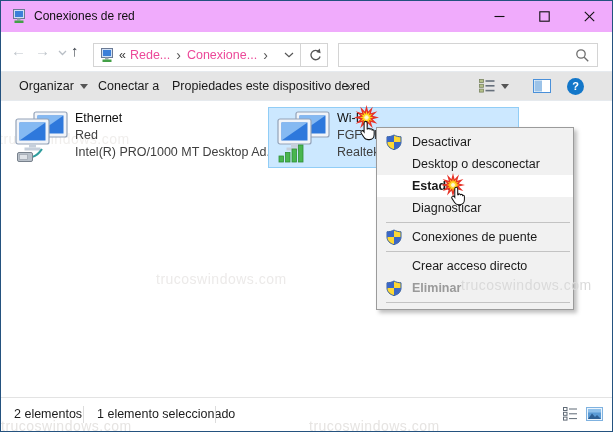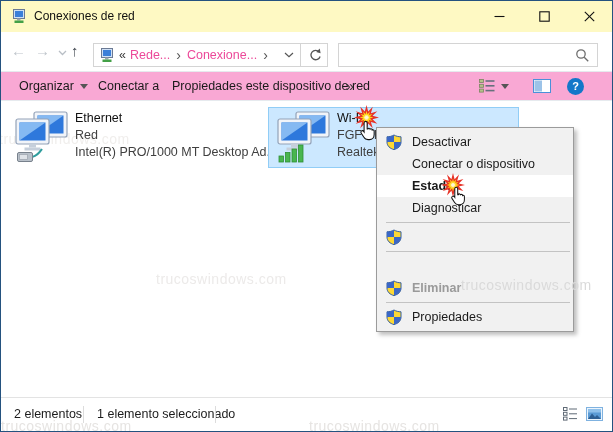--- a/index.html
+++ b/index.html
@@ -1,19 +1,19 @@
 <!DOCTYPE html>
 <html><head>
 <meta charset="utf-8">
 <style>
   html,body{margin:0;padding:0;background:#fff;}
   .window{position:relative;width:613px;height:432px;box-sizing:border-box;border:1px solid #24527f;
           background:#fff;font-family:"Liberation Sans","DejaVu Sans",sans-serif;overflow:hidden;}
   
-  .titlebar{position:absolute;top:0;left:0;right:0;height:31px;background:#fef9c3;}
+  .titlebar{position:absolute;top:0;left:0;right:0;height:31px;background:#f0abfc;}
   .app-icon{position:absolute;left:9px;top:7px;width:16px;height:16px;}
   .title{position:absolute;left:33px;top:8px;font-size:12px;color:#101010;white-space:nowrap;}
   .win-controls{position:absolute;right:0;top:0;height:31px;display:flex;}
   .win-btn{width:45px;height:31px;display:flex;align-items:center;justify-content:center;}
   
   .navbar{position:absolute;top:31px;left:0;right:0;height:39px;background:#fff;}
   .nav-glyph{position:absolute;top:11px;font-size:15px;line-height:16px;}
   .nav-back{left:10px;color:#bfc5cb;}
   .nav-fwd{left:34px;color:#bfc5cb;}
   .nav-chev{position:absolute;left:57px;top:18px;}
@@ -24,21 +24,21 @@
   .crumb-prefix{font-size:12.5px;color:#333;margin-right:4px;}
   .crumb{font-size:12.5px;color:#ec4899;white-space:nowrap;}
   .crumb-sep{font-size:14px;color:#555;margin:0 6px;}
   .addr-chevron{margin-left:auto;margin-right:6px;}
   .refresh-btn{position:absolute;left:299px;top:11px;width:28px;height:24px;box-sizing:border-box;
                border:1px solid #d4d4d4;background:#fff;display:flex;align-items:center;justify-content:center;}
   .search-box{position:absolute;left:337px;top:11px;width:260px;height:24px;box-sizing:border-box;
               border:1px solid #d4d4d4;background:#fff;}
   .search-ico{position:absolute;right:7px;top:4px;}
   
-  .commandbar{position:absolute;top:70px;left:0;right:0;height:30px;box-sizing:border-box;background:#f9a8d4;
+  .commandbar{position:absolute;top:70px;left:0;right:0;height:30px;box-sizing:border-box;background:#e5e5e5;
               border-top:1px solid #e6eaee;border-bottom:1px solid #e6eaee;}
   .cmd-item{position:absolute;top:0;height:28px;line-height:28px;font-size:12.5px;color:#1a1a1a;white-space:nowrap;}
   .tri-down{display:inline-block;width:0;height:0;border-left:4px solid transparent;border-right:4px solid transparent;
             border-top:5px solid #555;margin-left:6px;vertical-align:middle;}
   .cmd-ico{position:absolute;top:0;height:28px;display:flex;align-items:center;}
   .help-circle{width:17px;height:17px;border-radius:50%;background:#1377c9;color:#fff;font-size:11px;font-weight:bold;
                display:flex;align-items:center;justify-content:center;}
   
   .content{position:absolute;top:100px;left:0;right:0;bottom:33px;background:#fff;}
   .watermark{position:absolute;font-size:14px;color:#eceae9;white-space:nowrap;z-index:0;letter-spacing:0.5px;}
@@ -251,59 +251,53 @@
       <div class="menu-item">
         <span class="mi-icon">
             <svg width="16" height="16" viewBox="0 0 16 16">
               <use href="#uac-shield"></use>
             </svg>
           </span>
         <span class="mi-label">Desactivar</span>
       </div>
       <div class="menu-item">
         <span class="mi-icon"></span>
-        <span class="mi-label">Conectar o dispositivo</span>
+        <span class="mi-label">Desktop o desconectar</span>
       </div>
       <div class="menu-item hl bold">
         <span class="mi-icon"></span>
         <span class="mi-label">Estado</span>
       </div>
       <div class="menu-item">
         <span class="mi-icon"></span>
         <span class="mi-label">Diagnosticar</span>
       </div>
       <div class="menu-sep"></div>
       <div class="menu-item">
         <span class="mi-icon">
             <svg width="16" height="16" viewBox="0 0 16 16">
               <use href="#uac-shield"></use>
             </svg>
           </span>
+        <span class="mi-label">Conexiones de puente</span>
       </div>
       <div class="menu-sep"></div>
       <div class="menu-item">
         <span class="mi-icon"></span>
+        <span class="mi-label">Crear acceso directo</span>
       </div>
       <div class="menu-item disabled">
         <span class="mi-icon">
             <svg width="16" height="16" viewBox="0 0 16 16">
               <use href="#uac-shield"></use>
             </svg>
           </span>
         <span class="mi-label">Eliminar</span>
       </div>
       <div class="menu-sep"></div>
-      <div class="menu-item">
-        <span class="mi-icon">
-            <svg width="16" height="16" viewBox="0 0 16 16">
-              <use href="#uac-shield"></use>
-            </svg>
-          </span>
-        <span class="mi-label">Propiedades</span>
-      </div>
     </div>
 
     <svg class="cursor-menu" style="left:440px;top:72px" width="24" height="24" viewBox="0 0 24 24">
         <use href="#starburst"></use>
       </svg>
     <svg class="cursor-menu" style="left:447px;top:84px" width="22" height="22" viewBox="0 0 24 24">
         <use href="#hand-cursor"></use>
       </svg>
   </div>
 

